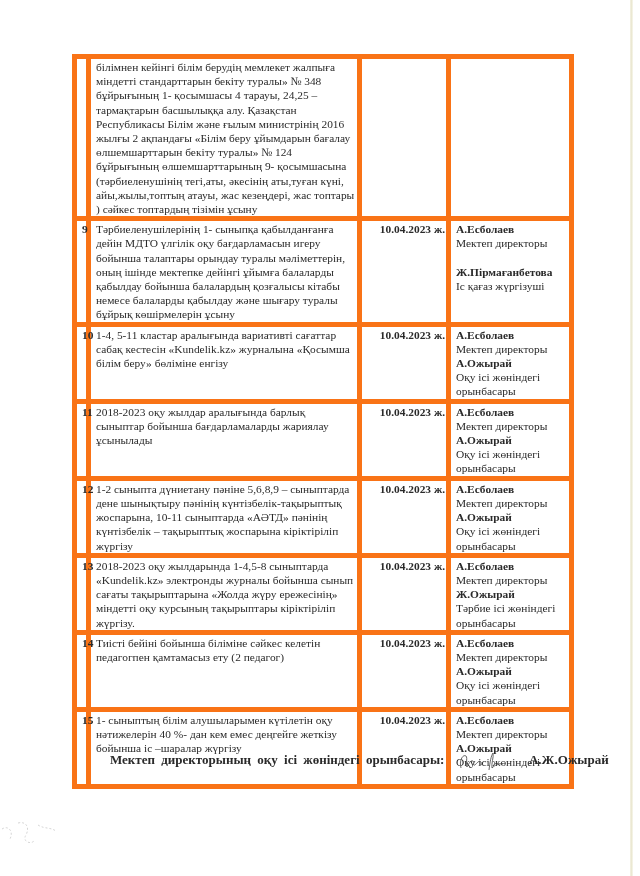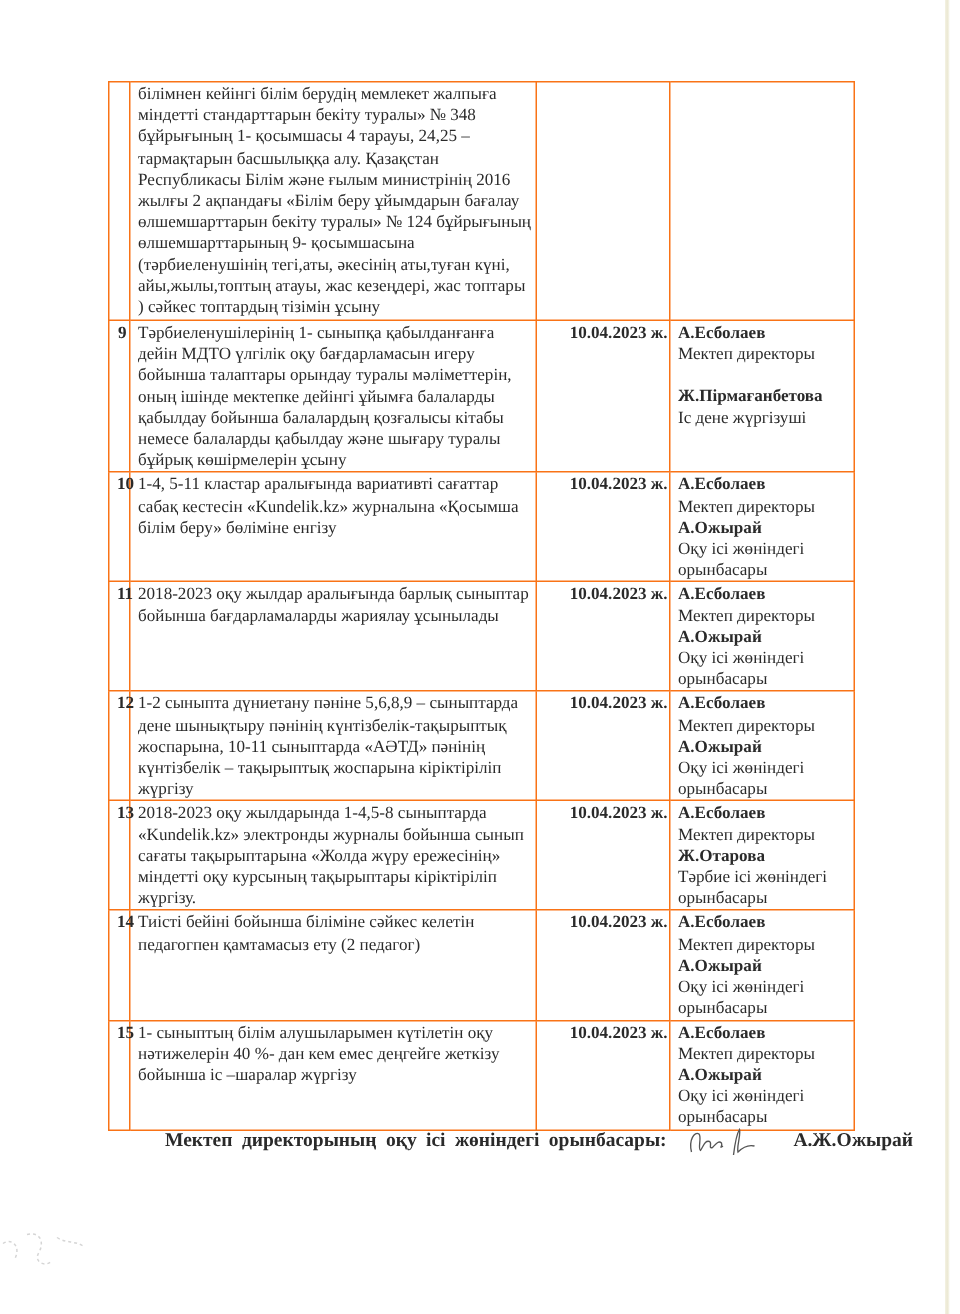--- a/index.html
+++ b/index.html
@@ -10,21 +10,21 @@
     .page-edge {
       position: absolute; left: 630px; top: 0; width: 3px; height: 876px;
       background: linear-gradient(to right, #f4f2e4, #ebe8d2, #f8f7ee);
     }
     table.plan {
       position: absolute; left: 72px; top: 54px; width: 497px;
       border-collapse: collapse; table-layout: fixed;
       font-size: 11.4px; line-height: 14.2px;
     }
     table.plan td {
-      border: 1px solid #f97316; vertical-align: top; padding: 1px 1px 0 5px;
+      border: 5px solid #f97316; vertical-align: top; padding: 1px 1px 0 5px;
     }
     col.c-num { width: 14px; }
     col.c-task { width: 271px; }
     col.c-date { width: 89px; }
     col.c-resp { width: 123px; }
     td.num { font-weight: bold; text-align: center; padding: 1px 0 0 0; }
     td.date { font-weight: bold; text-align: right; padding-top: 1px; }
     td.resp { text-align: left; padding-left: 2px; padding-right: 2px; }
     .resp .name { font-weight: bold; display: block; }
     .resp .role { display: block; }
@@ -63,21 +63,21 @@
 
     <tr style="height:93px">
       <td class="num">9</td>
       <td class="task">Тәрбиеленушілерінің 1- сыныпқа қабылданғанға дейін МДТО үлгілік оқу бағдарламасын игеру бойынша талаптары орындау туралы мәліметтерін, оның ішінде мектепке дейінгі ұйымға балаларды қабылдау бойынша балалардың қозғалысы кітабы немесе балаларды қабылдау және шығару туралы бұйрық көшірмелерін ұсыну</td>
       <td class="date">10.04.2023 ж.</td>
       <td class="resp">
         <span class="name">А.Есболаев</span>
         <span class="role">Мектеп директоры</span>
         <span class="gap"></span>
         <span class="name">Ж.Пірмағанбетова</span>
-        <span class="role">Іс дене жүргізуші</span>
+        <span class="role">Іс қағаз жүргізуші</span>
       </td>
     </tr>
 
     <tr style="height:66px">
       <td class="num">10</td>
       <td class="task">1-4, 5-11 кластар аралығында вариативті сағаттар сабақ кестесін «Kundelik.kz» журналына «Қосымша білім беру» бөліміне енгізу</td>
       <td class="date">10.04.2023 ж.</td>
       <td class="resp">
         <span class="name">А.Есболаев</span>
         <span class="role">Мектеп директоры</span>
@@ -110,21 +110,21 @@
       </td>
     </tr>
 
     <tr style="height:69px">
       <td class="num">13</td>
       <td class="task">2018-2023 оқу жылдарында 1-4,5-8 сыныптарда «Kundelik.kz» электронды журналы бойынша сынып сағаты тақырыптарына «Жолда жүру ережесінің» міндетті оқу курсының тақырыптары кіріктіріліп жүргізу.</td>
       <td class="date">10.04.2023 ж.</td>
       <td class="resp">
         <span class="name">А.Есболаев</span>
         <span class="role">Мектеп директоры</span>
-        <span class="name">Ж.Отарова</span>
+        <span class="name">Ж.Ожырай</span>
         <span class="role">Тәрбие ісі жөніндегі орынбасары</span>
       </td>
     </tr>
 
     <tr style="height:66px">
       <td class="num">14</td>
       <td class="task">Тиісті бейіні бойынша біліміне  сәйкес келетін педагогпен қамтамасыз ету (2 педагог)</td>
       <td class="date">10.04.2023 ж.</td>
       <td class="resp">
         <span class="name">А.Есболаев</span>

